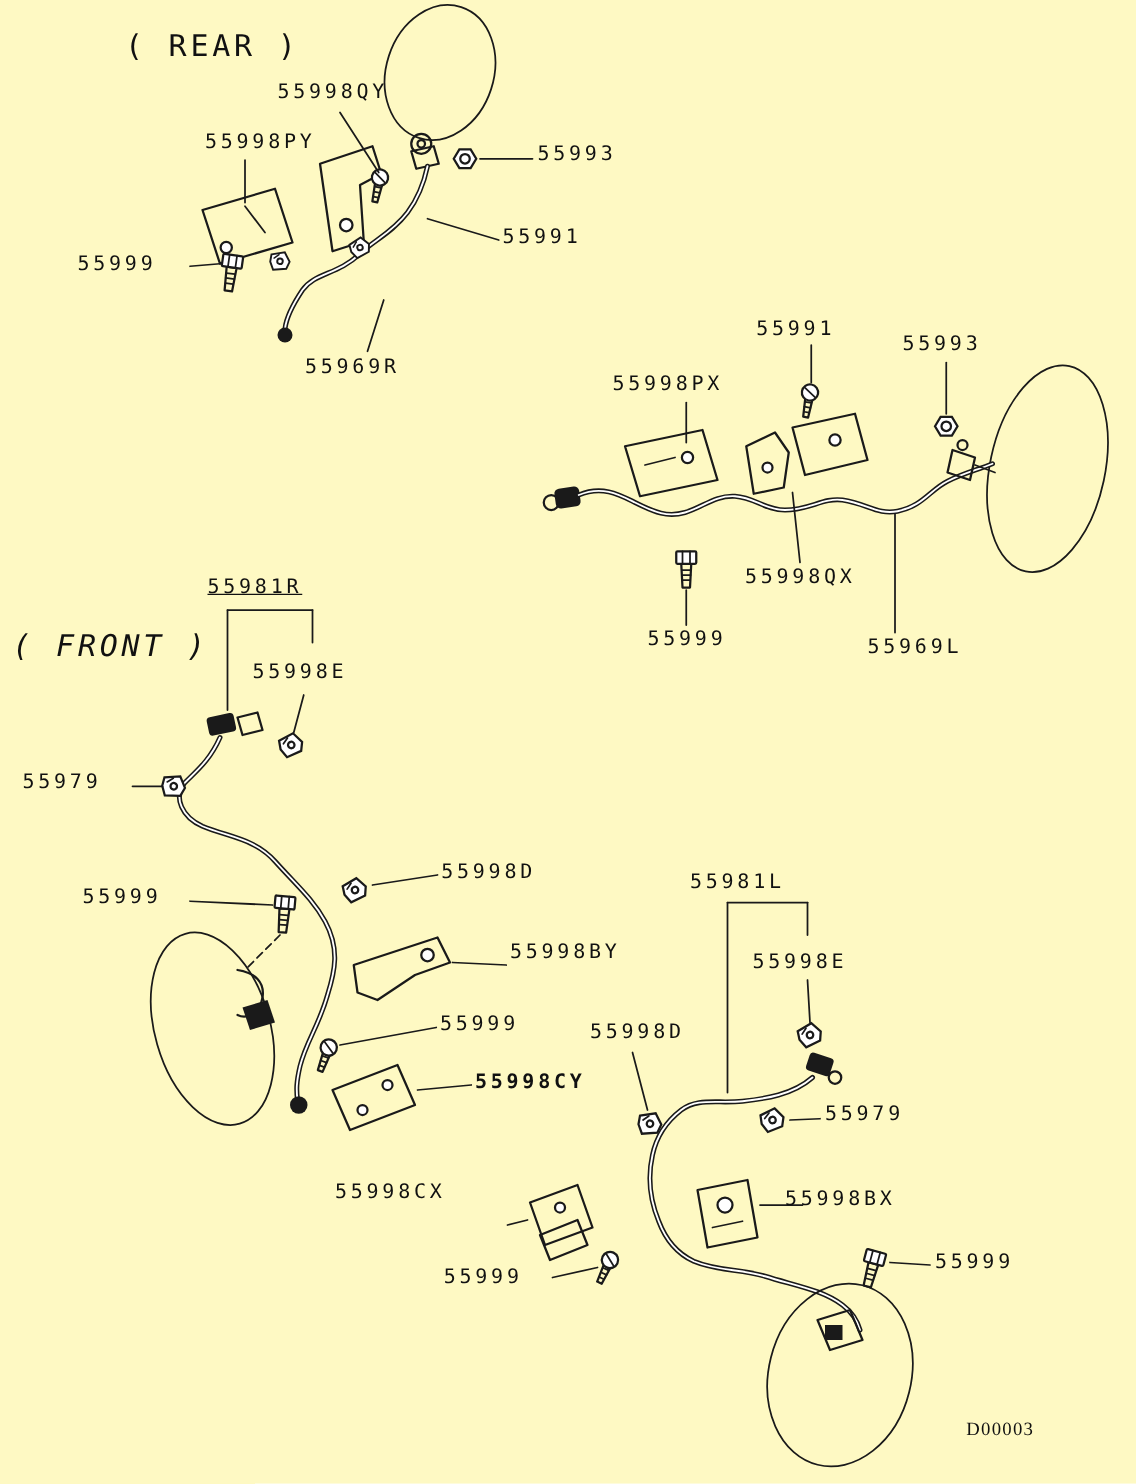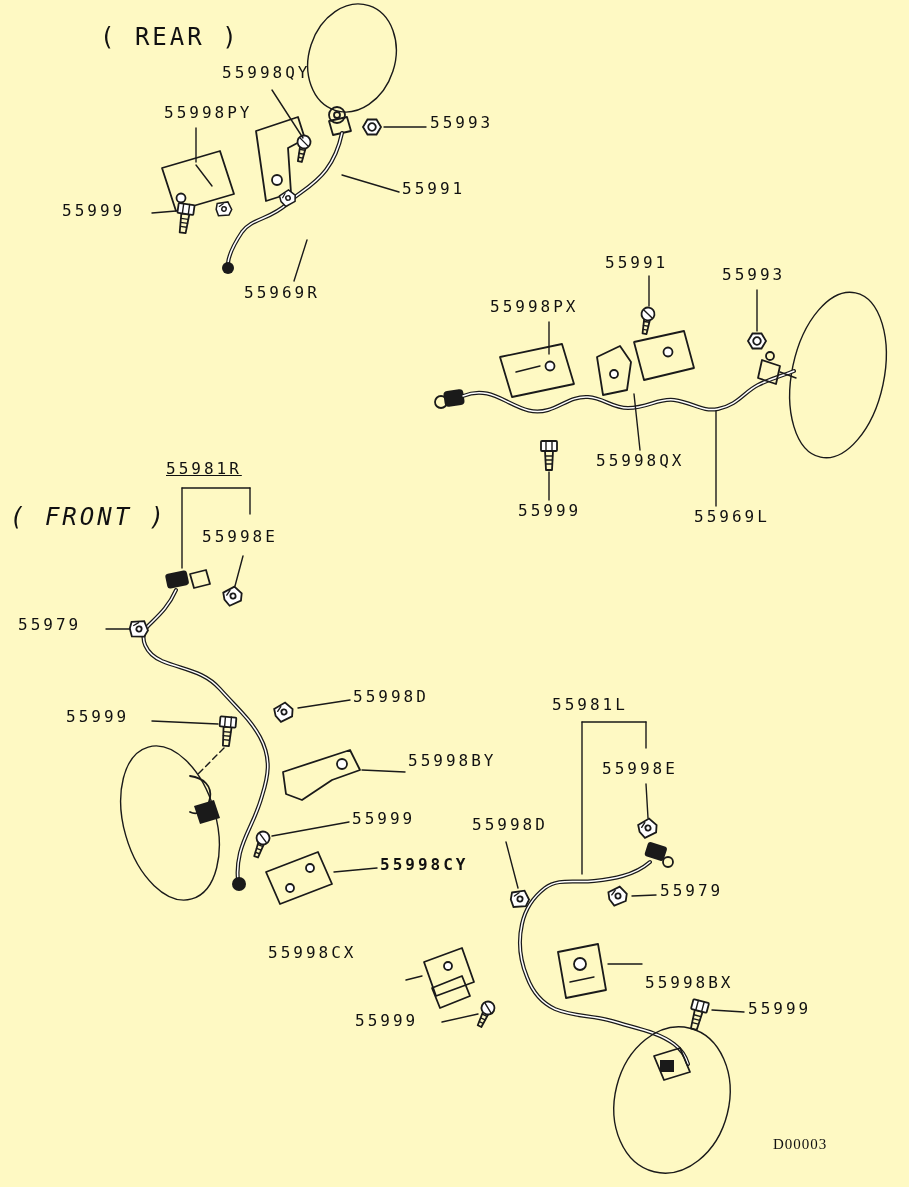--- a/index.html
+++ b/index.html
@@ -242,19 +242,19 @@
   <div class="lbl" style="left:353px;top:688px;">55998D</div>
   <div class="lbl" style="left:66px;top:708px;">55999</div>
   <div class="lbl" style="left:408px;top:752px;">55998BY</div>
   <div class="lbl" style="left:352px;top:810px;">55999</div>
   <div class="lbl" style="left:380px;top:856px;font-weight:bold;">55998CY</div>
 
   <div class="lbl" style="left:552px;top:696px;">55981L</div>
   <div class="lbl" style="left:602px;top:760px;">55998E</div>
   <div class="lbl" style="left:472px;top:816px;">55998D</div>
   <div class="lbl" style="left:660px;top:882px;">55979</div>
-  <div class="lbl" style="left:645px;top:950px;margin-top:24px;">55998BX</div>
+  <div class="lbl" style="left:628px;top:950px;">55998BX</div>
   <div class="lbl" style="left:268px;top:944px;">55998CX</div>
   <div class="lbl" style="left:355px;top:1012px;">55999</div>
   <div class="lbl" style="left:748px;top:1000px;">55999</div>
 
   <div class="lbl small" style="left:773px;top:1136px;font-family:Liberation Serif, serif;">D00003</div>
 </div>
 
 </body></html>

